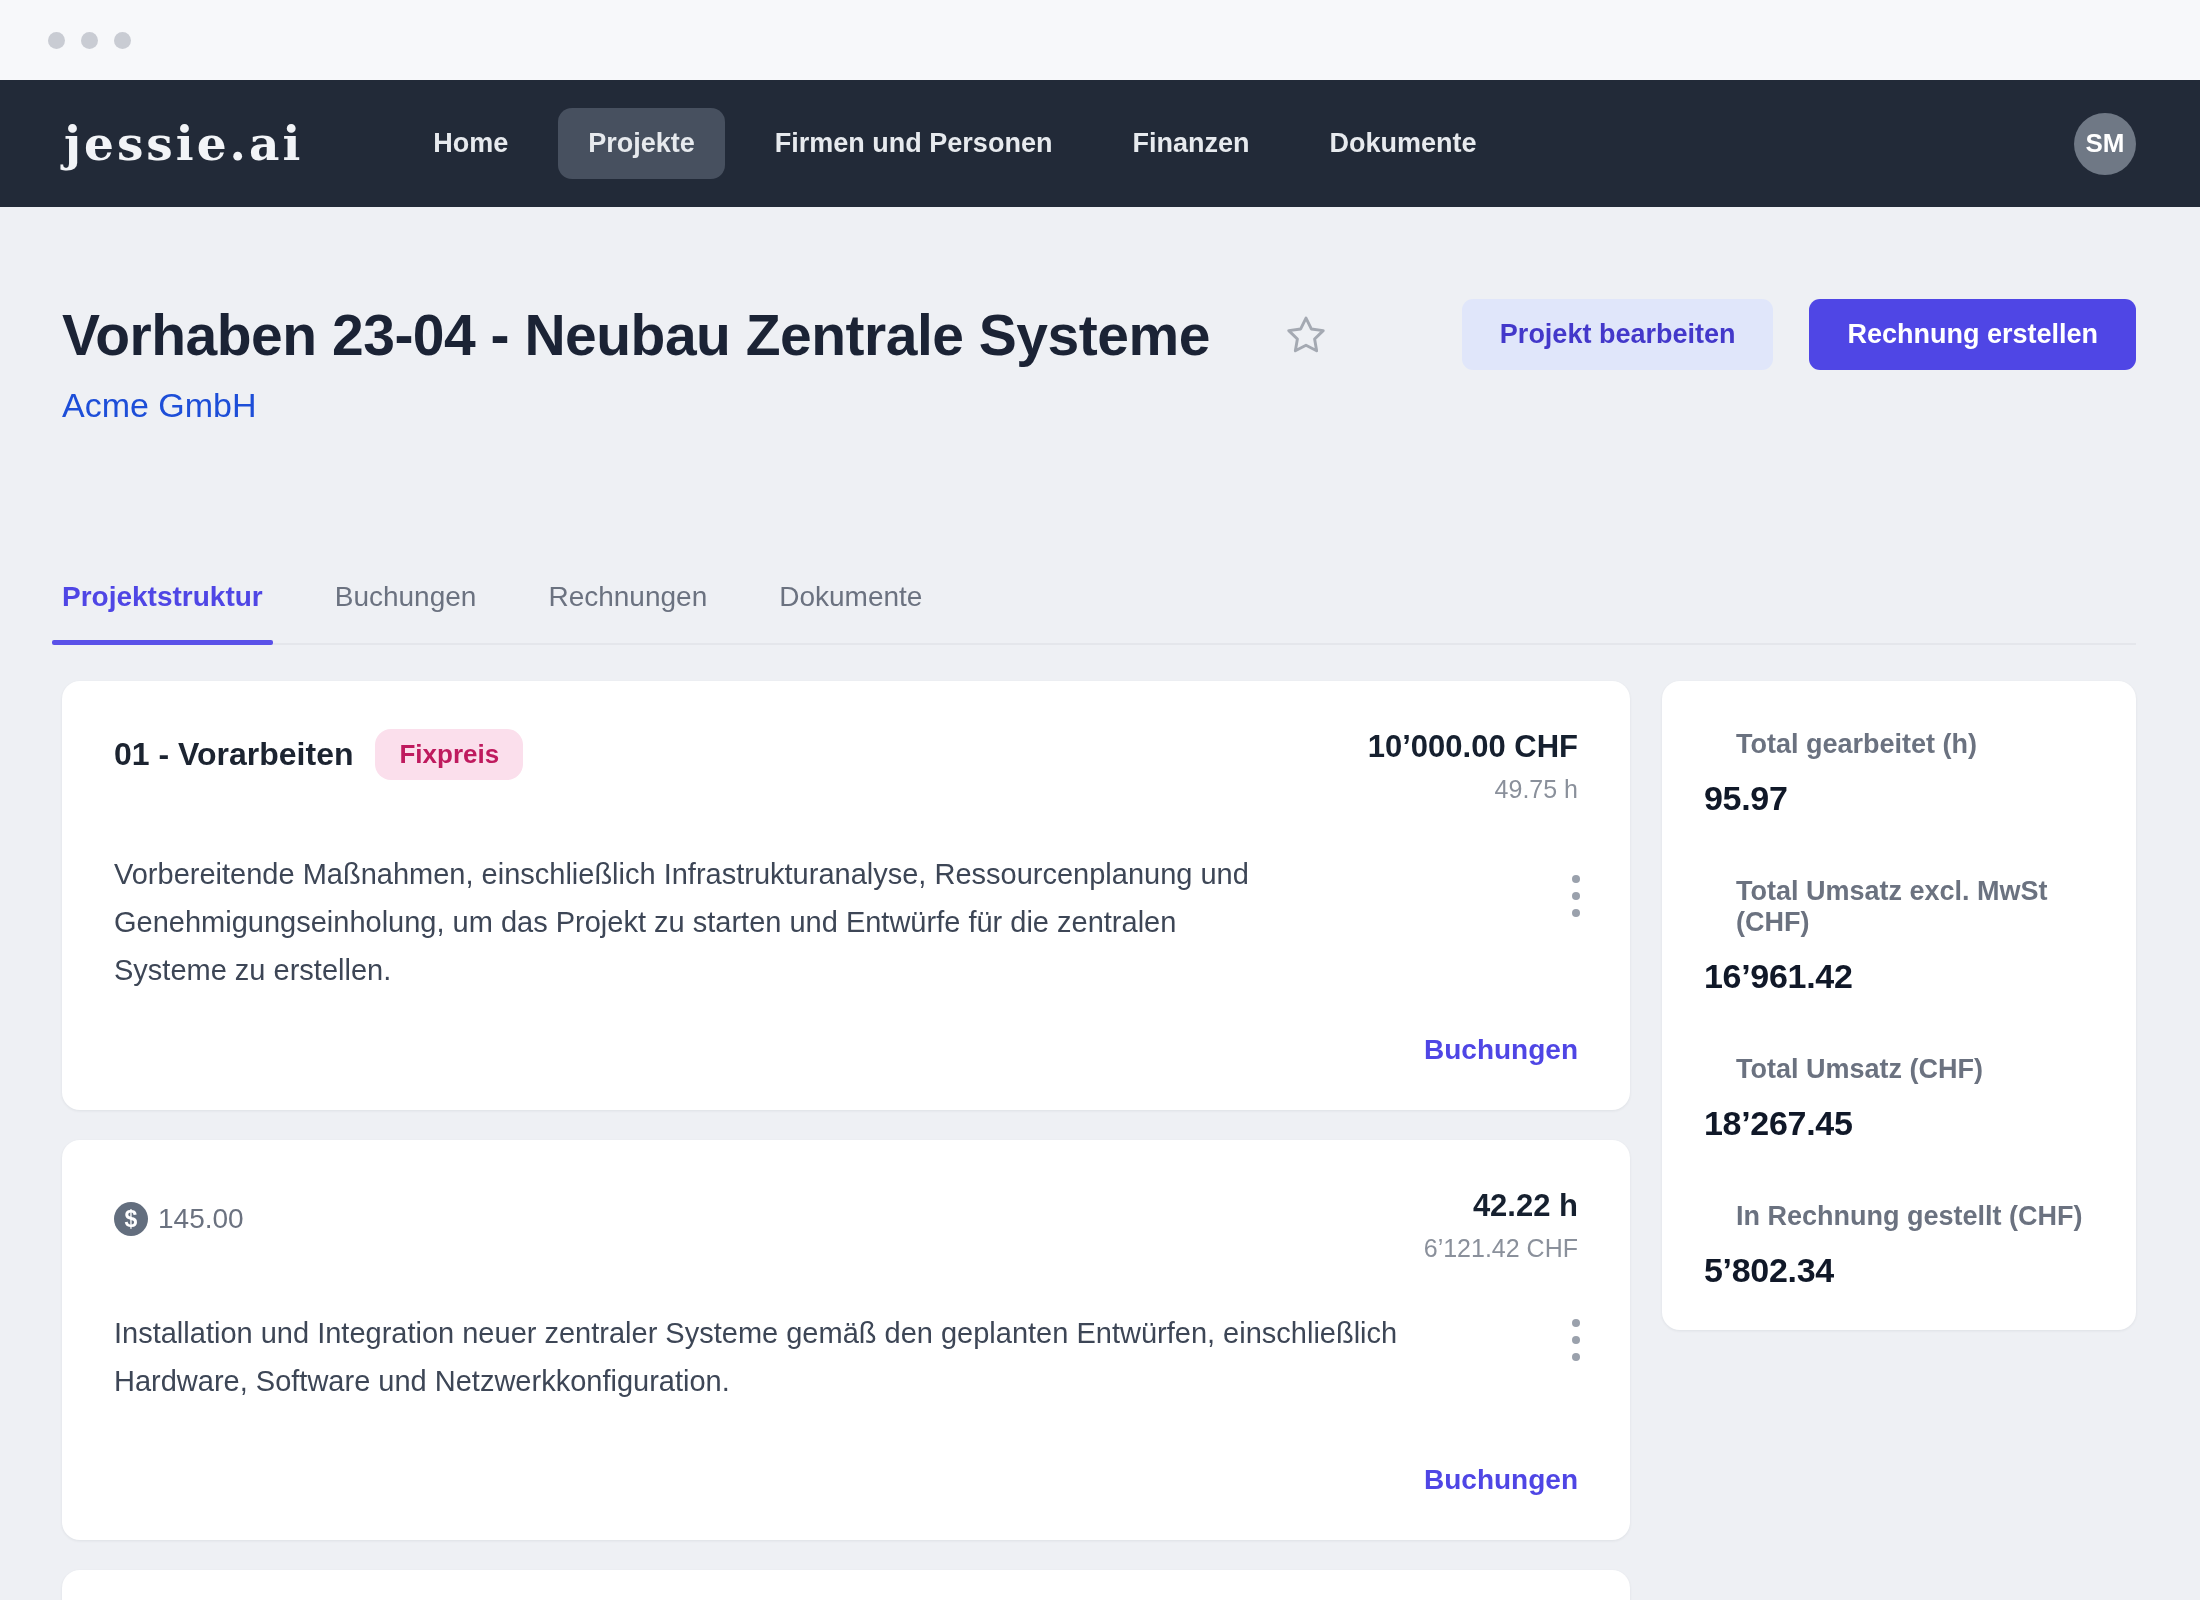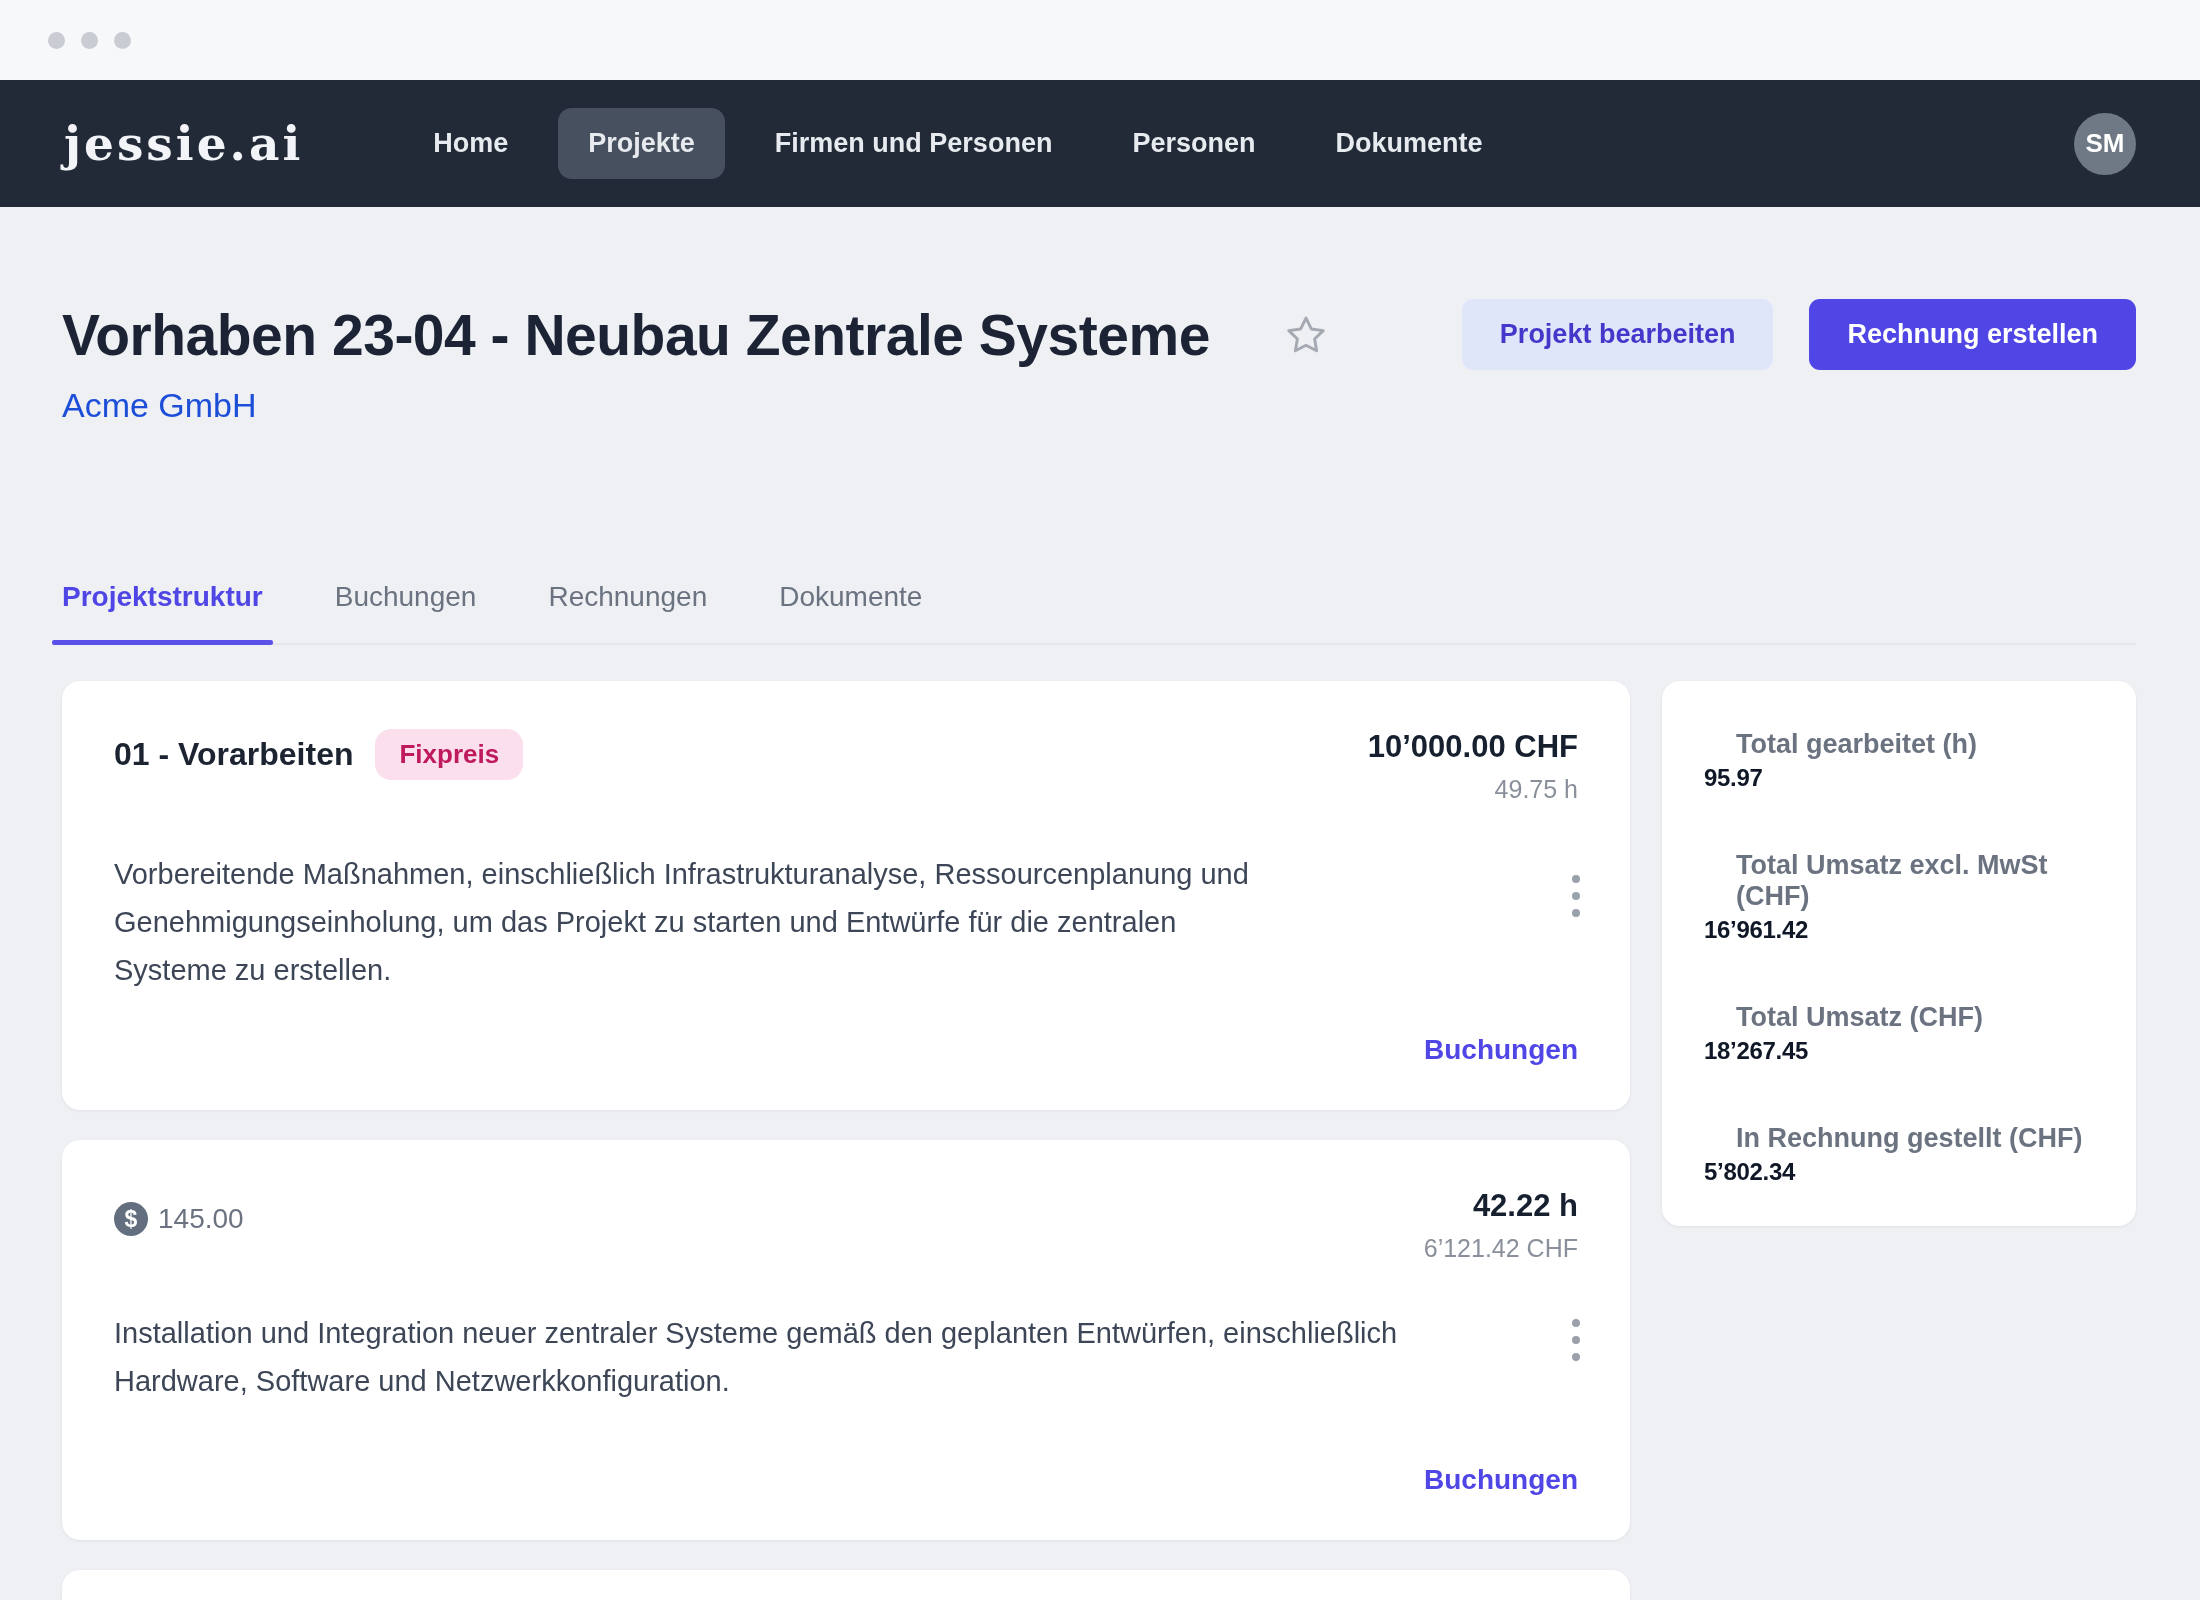--- a/index.html
+++ b/index.html
@@ -111,38 +111,38 @@
   .kebab span { width: 8px; height: 8px; border-radius: 50%; background: #9aa1ac; }
 
   .card-stub { height: 120px; }
 
   
   .side-col { width: 474px; }
   .summary-card { padding: 48px 42px 40px 42px; }
   .summary-item { margin-bottom: 58px; }
   .summary-item:last-child { margin-bottom: 0; }
   .summary-label { font-size: 27px; font-weight: 600; color: #6b7280; margin-left: 32px; }
-  .summary-value { font-size: 24px; font-weight: 800; color: #101828; margin-top: 4px; letter-spacing: -0.3px; }
+  .summary-value { font-size: 34px; font-weight: 800; color: #101828; margin-top: 19px; letter-spacing: -0.3px; }
 </style>
 </head>
 <body>
 
 <div class="chrome-bar">
   <div class="chrome-dot"></div>
   <div class="chrome-dot"></div>
   <div class="chrome-dot"></div>
 </div>
 
 <div class="navbar">
   <div class="logo">jessie.ai</div>
   <div class="nav-items">
     <div class="nav-item">Home</div>
     <div class="nav-item active">Projekte</div>
     <div class="nav-item">Firmen und Personen</div>
-    <div class="nav-item">Personen</div>
+    <div class="nav-item">Finanzen</div>
     <div class="nav-item">Dokumente</div>
   </div>
   <div class="nav-spacer"></div>
   <div class="avatar">SM</div>
 </div>
 
 <div class="page">
 
   <div class="header-row">
     <h1 class="page-title">Vorhaben 23-04 - Neubau Zentrale Systeme</h1>

